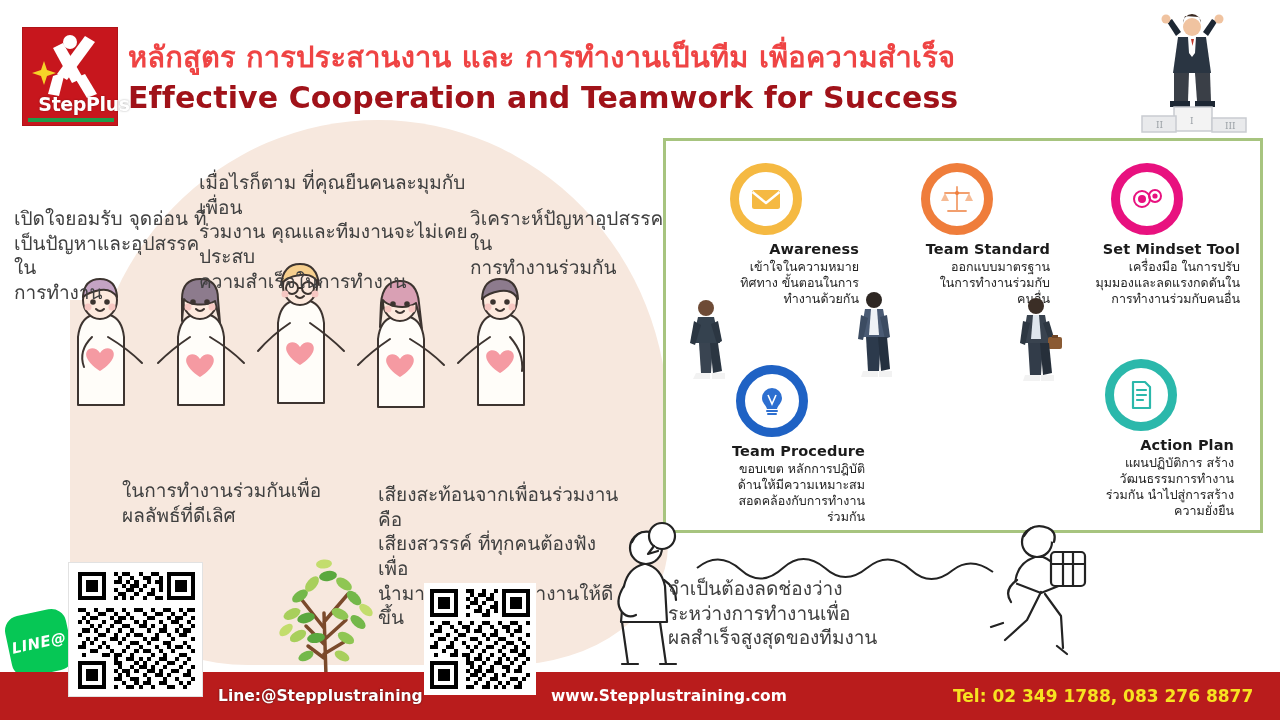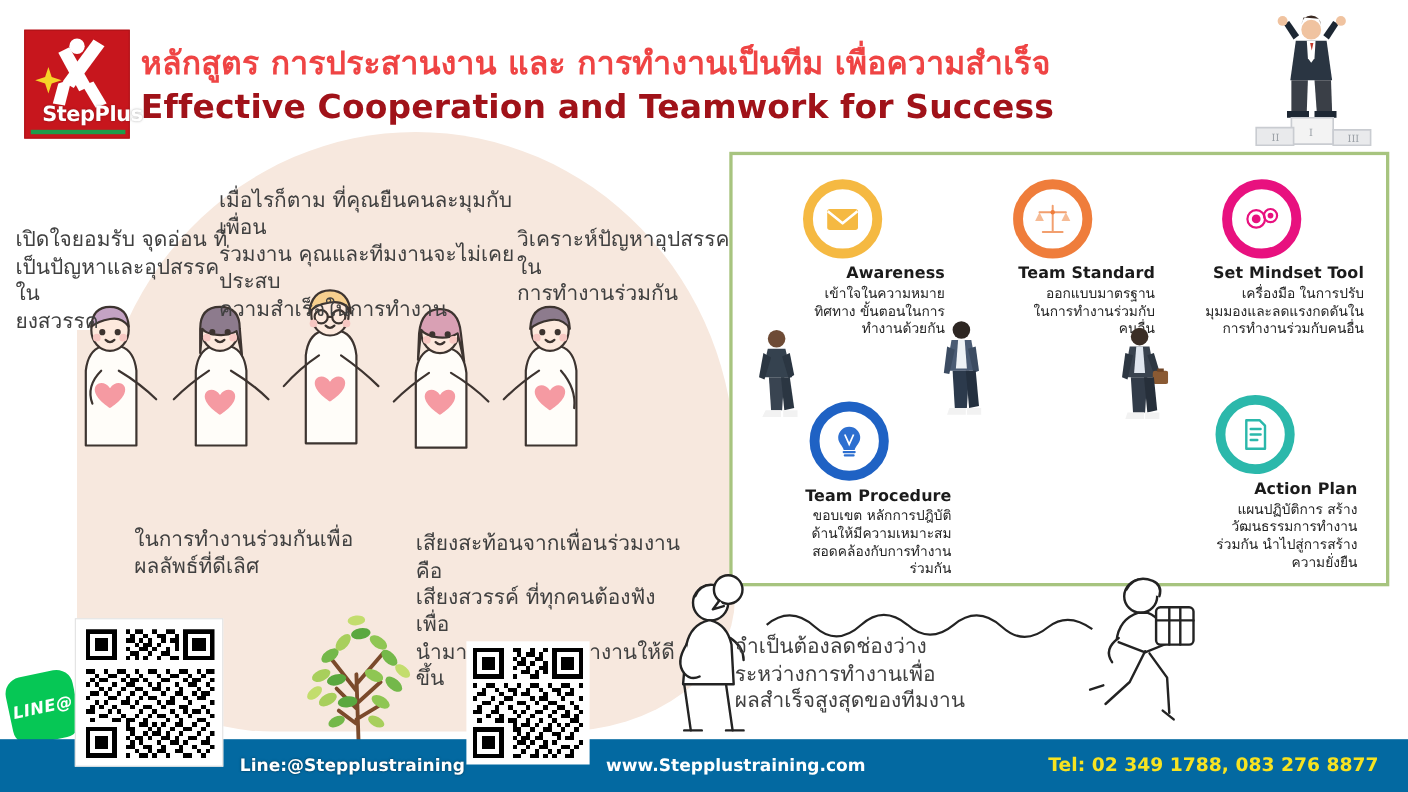--- a/index.html
+++ b/index.html
@@ -110,21 +110,21 @@
     background: #06c755; border-radius: 15px; z-index: 7;
     transform: rotate(-12deg);
     display: flex; align-items: center; justify-content: center;
     color: #fff; font-weight: bold; font-size: 15px; letter-spacing: .5px;
     font-style: italic;
   }
 
   
   .footer {
     position: absolute; left: 0; bottom: 0; width: 1280px; height: 48px;
-    background: #0369a1; z-index: 7;
+    background: #b91c1c; z-index: 7;
     display: flex; align-items: center;
   }
   .footer .f-line {
     position: absolute; left: 218px; color: #fff; font-weight: bold; font-size: 15.5px;
     text-shadow: 0 0 2px rgba(0,0,0,.6);
   }
   .footer .f-web {
     position: absolute; left: 551px; color: #fff; font-weight: bold; font-size: 15.5px;
   }
   .footer .f-tel {
@@ -306,21 +306,21 @@
       <path d="M32 62 q-14 10 -6 22"></path>
       <path d="M56 74 l-14 28 l-22 20"></path>
       <path d="M60 76 l16 22 l2 32"></path>
       <path d="M18 105 l-12 4 M72 128 l10 8"></path>
     </g>
   </svg>
 
   <div class="note" style="left:14px; top:206px; width:206px;">
     <div>เปิดใจยอมรับ จุดอ่อน ที่</div>
     <div>เป็นปัญหาและอุปสรรคใน</div>
-    <div>ยงสวรรค</div>
+    <div>การทำงาน</div>
   </div>
 
   <div class="note" style="left:199px; top:170px; width:272px;">
     <div>เมื่อไรก็ตาม ที่คุณยืนคนละมุมกับเพื่อน</div>
     <div>ร่วมงาน คุณและทีมงานจะไม่เคยประสบ</div>
     <div>ความสำเร็จในการทำงาน</div>
   </div>
 
   <div class="note" style="left:470px; top:206px; width:198px;">
     <div>วิเคราะห์ปัญหาอุปสรรค ใน</div>

